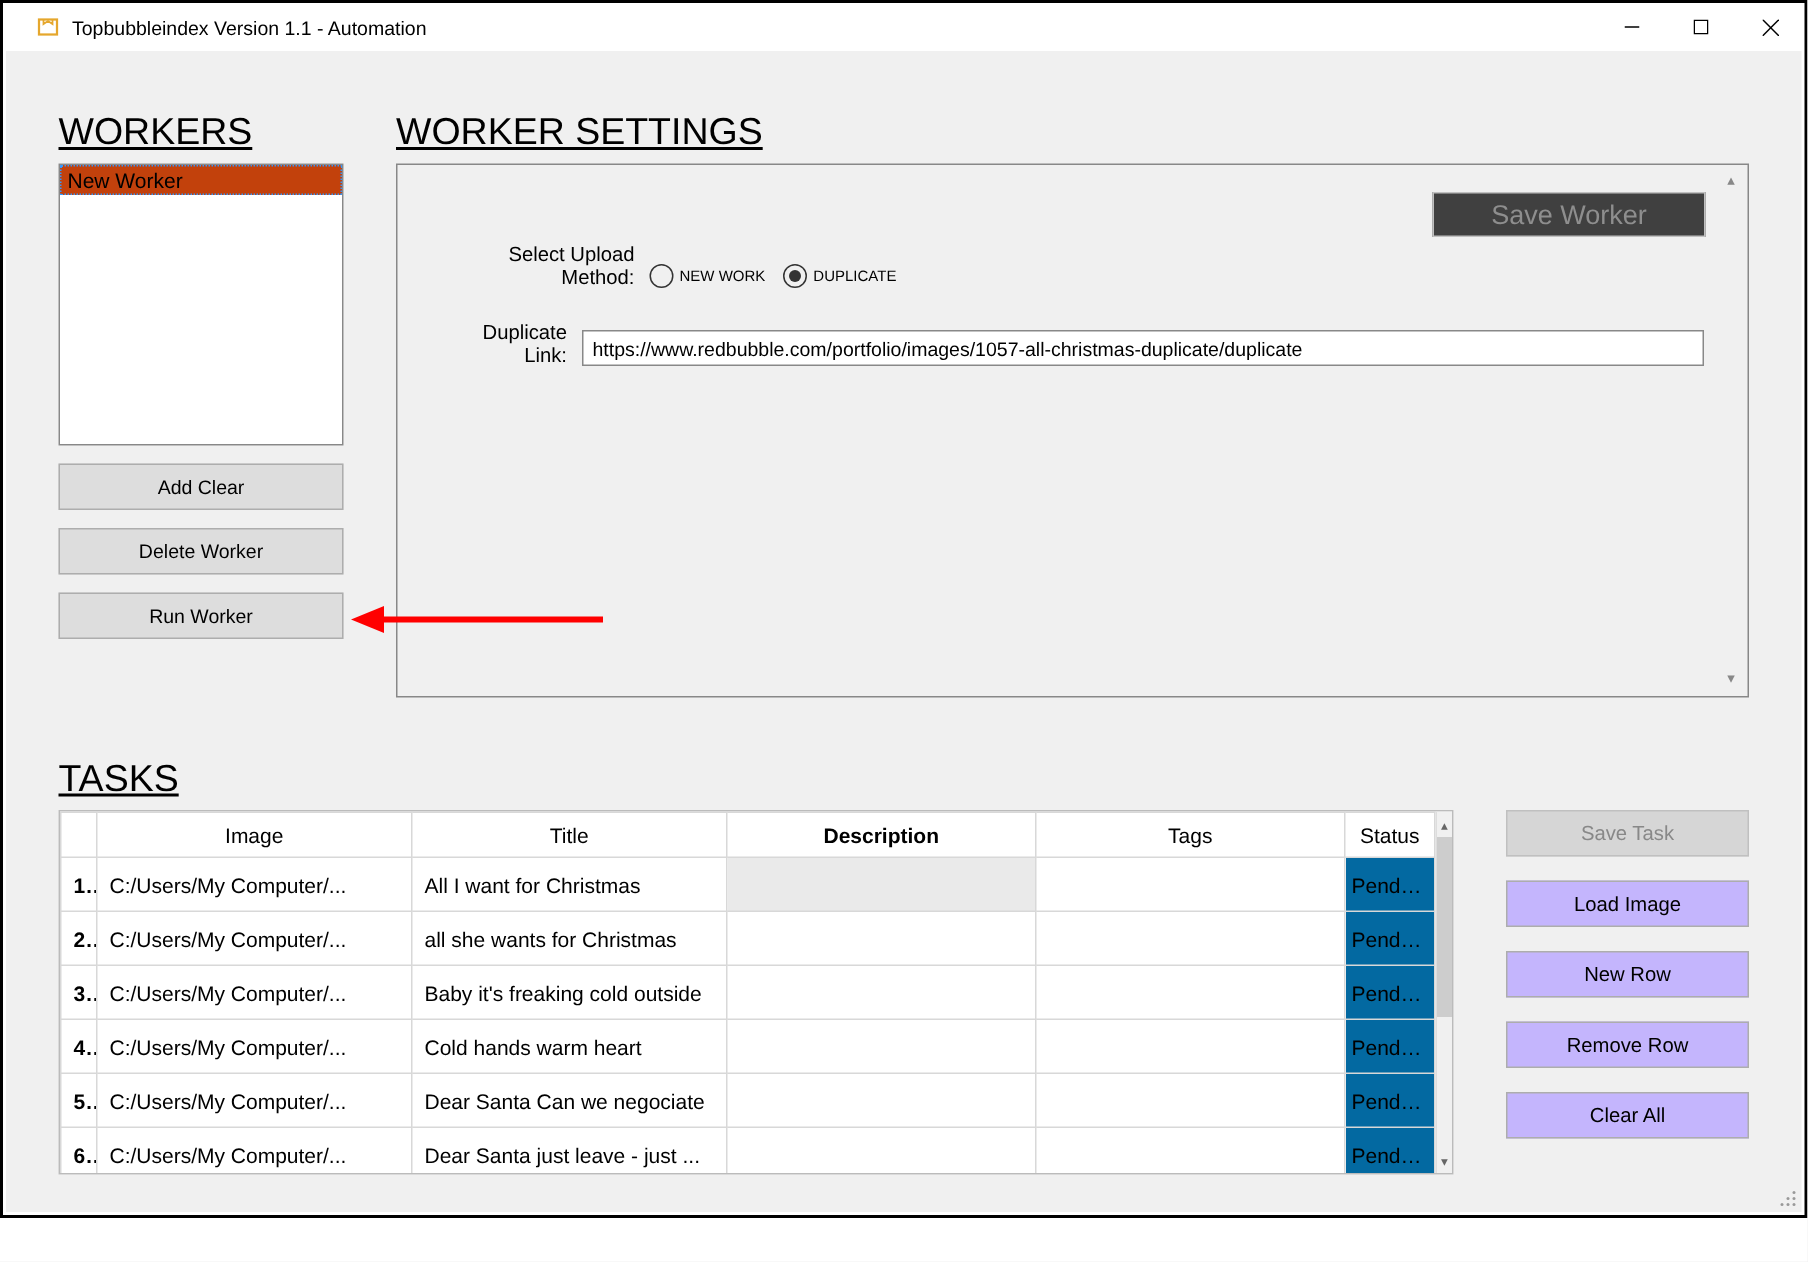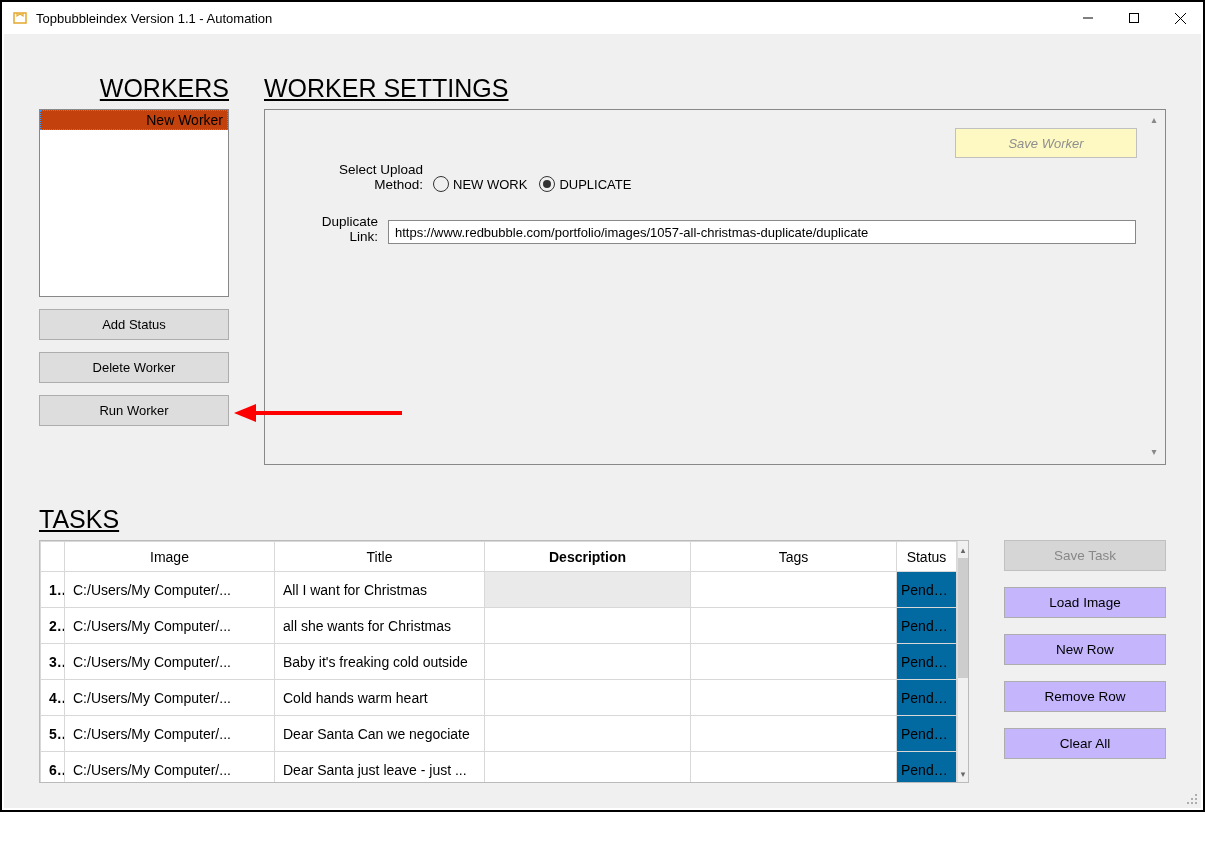--- a/index.html
+++ b/index.html
@@ -9,20 +9,21 @@
     background: #fff;
     font-size: 14px;
     color: #000;
   }
   .outer-border {
     border: 2px solid #000;
     width: 1205px;
     height: 812px;
     position: relative;
     background: #fff;
+    padding-left: 12px;
   }
   .titlebar {
     height: 32px;
     display: flex;
     align-items: center;
     padding-left: 10px;
     font-size: 13px;
     color: #000;
     position: relative;
   }
@@ -61,21 +62,20 @@
     font-family: "Segoe UI Light", "Segoe UI", sans-serif;
     font-size: 25px;
     font-weight: 300;
     text-decoration: underline;
     margin: 0 0 6px 0;
     color: #000;
   }
   .workers-col {
     width: 190px;
     flex-shrink: 0;
-    text-align: right;
   }
   .workers-list {
     border: 1px solid #888;
     background: #fff;
     height: 188px;
     width: 190px;
   }
   .workers-list-item {
     background: #c2410c;
     border: 1px dotted #3399ff;
@@ -161,37 +161,36 @@
   .radio-circle.checked::after {
     content: "";
     width: 8px;
     height: 8px;
     background: #333;
     border-radius: 50%;
   }
   .radio-label {
     display: inline-flex;
     align-items: center;
-    font-size: 13px;
+    font-size: 10px;
     margin-top: 44px;
   }
   .save-worker-btn {
     position: absolute;
     right: 28px;
     top: 18px;
     width: 182px;
     height: 30px;
-    background: #fef9c3;
+    background: #404040;
     border: 1px solid #c0c0c0;
     color: #8e8e8e;
-    font-style: italic;
-    display: flex;
-    align-items: center;
-    justify-content: center;
-    font-size: 13px;
+    display: flex;
+    align-items: center;
+    justify-content: center;
+    font-size: 18px;
   }
   .text-input {
     flex: 1;
     border: 1px solid #888;
     background: #fff;
     height: 24px;
     padding: 2px 6px;
     font-size: 13px;
     max-width: 748px;
   }
@@ -344,21 +343,21 @@
 
   <div class="content-area">
 
     <div class="top-row">
 
       <div class="workers-col">
         <h2 class="section-title">WORKERS</h2>
         <div class="workers-list">
           <div class="workers-list-item">New Worker</div>
         </div>
-        <div class="btn full">Add Status</div>
+        <div class="btn full">Add Clear</div>
         <div class="btn full">Delete Worker</div>
         <div class="btn full">Run Worker</div>
       </div>
 
       <div class="settings-col">
         <h2 class="section-title">WORKER SETTINGS</h2>
         <div class="settings-panel">
           <div class="settings-scroll-up">▴</div>
           <div class="settings-scroll-dn">▾</div>
 

